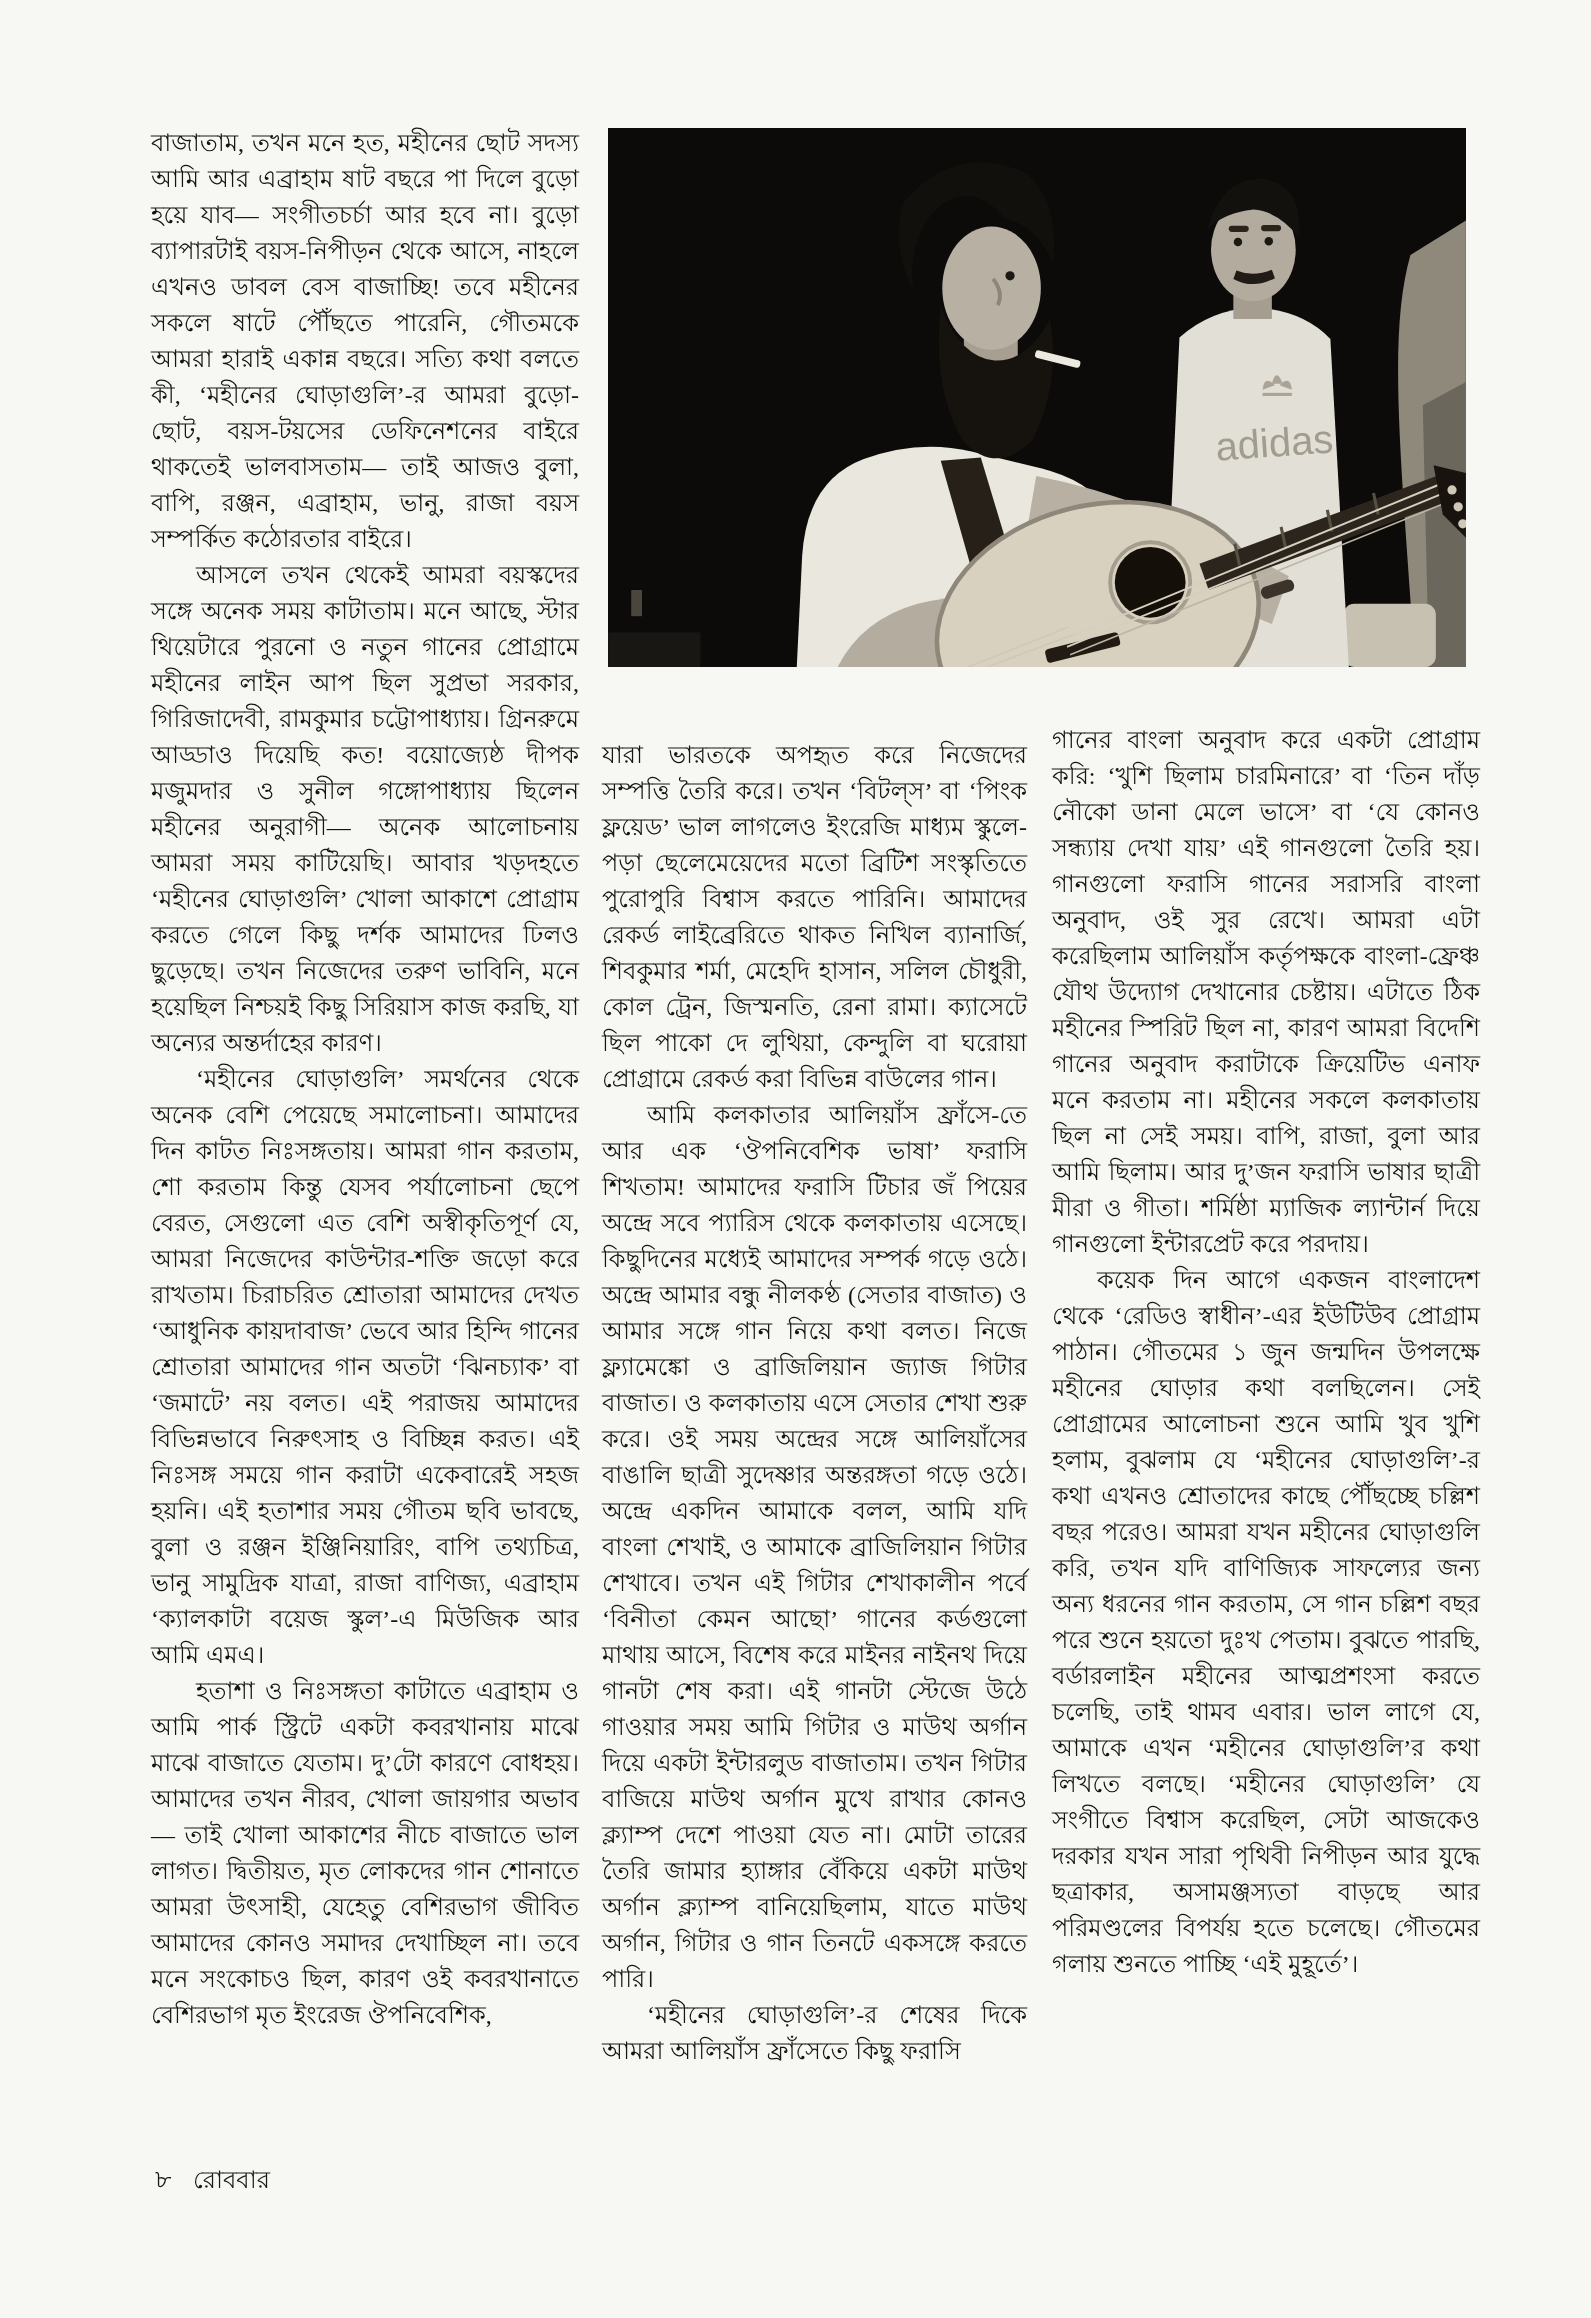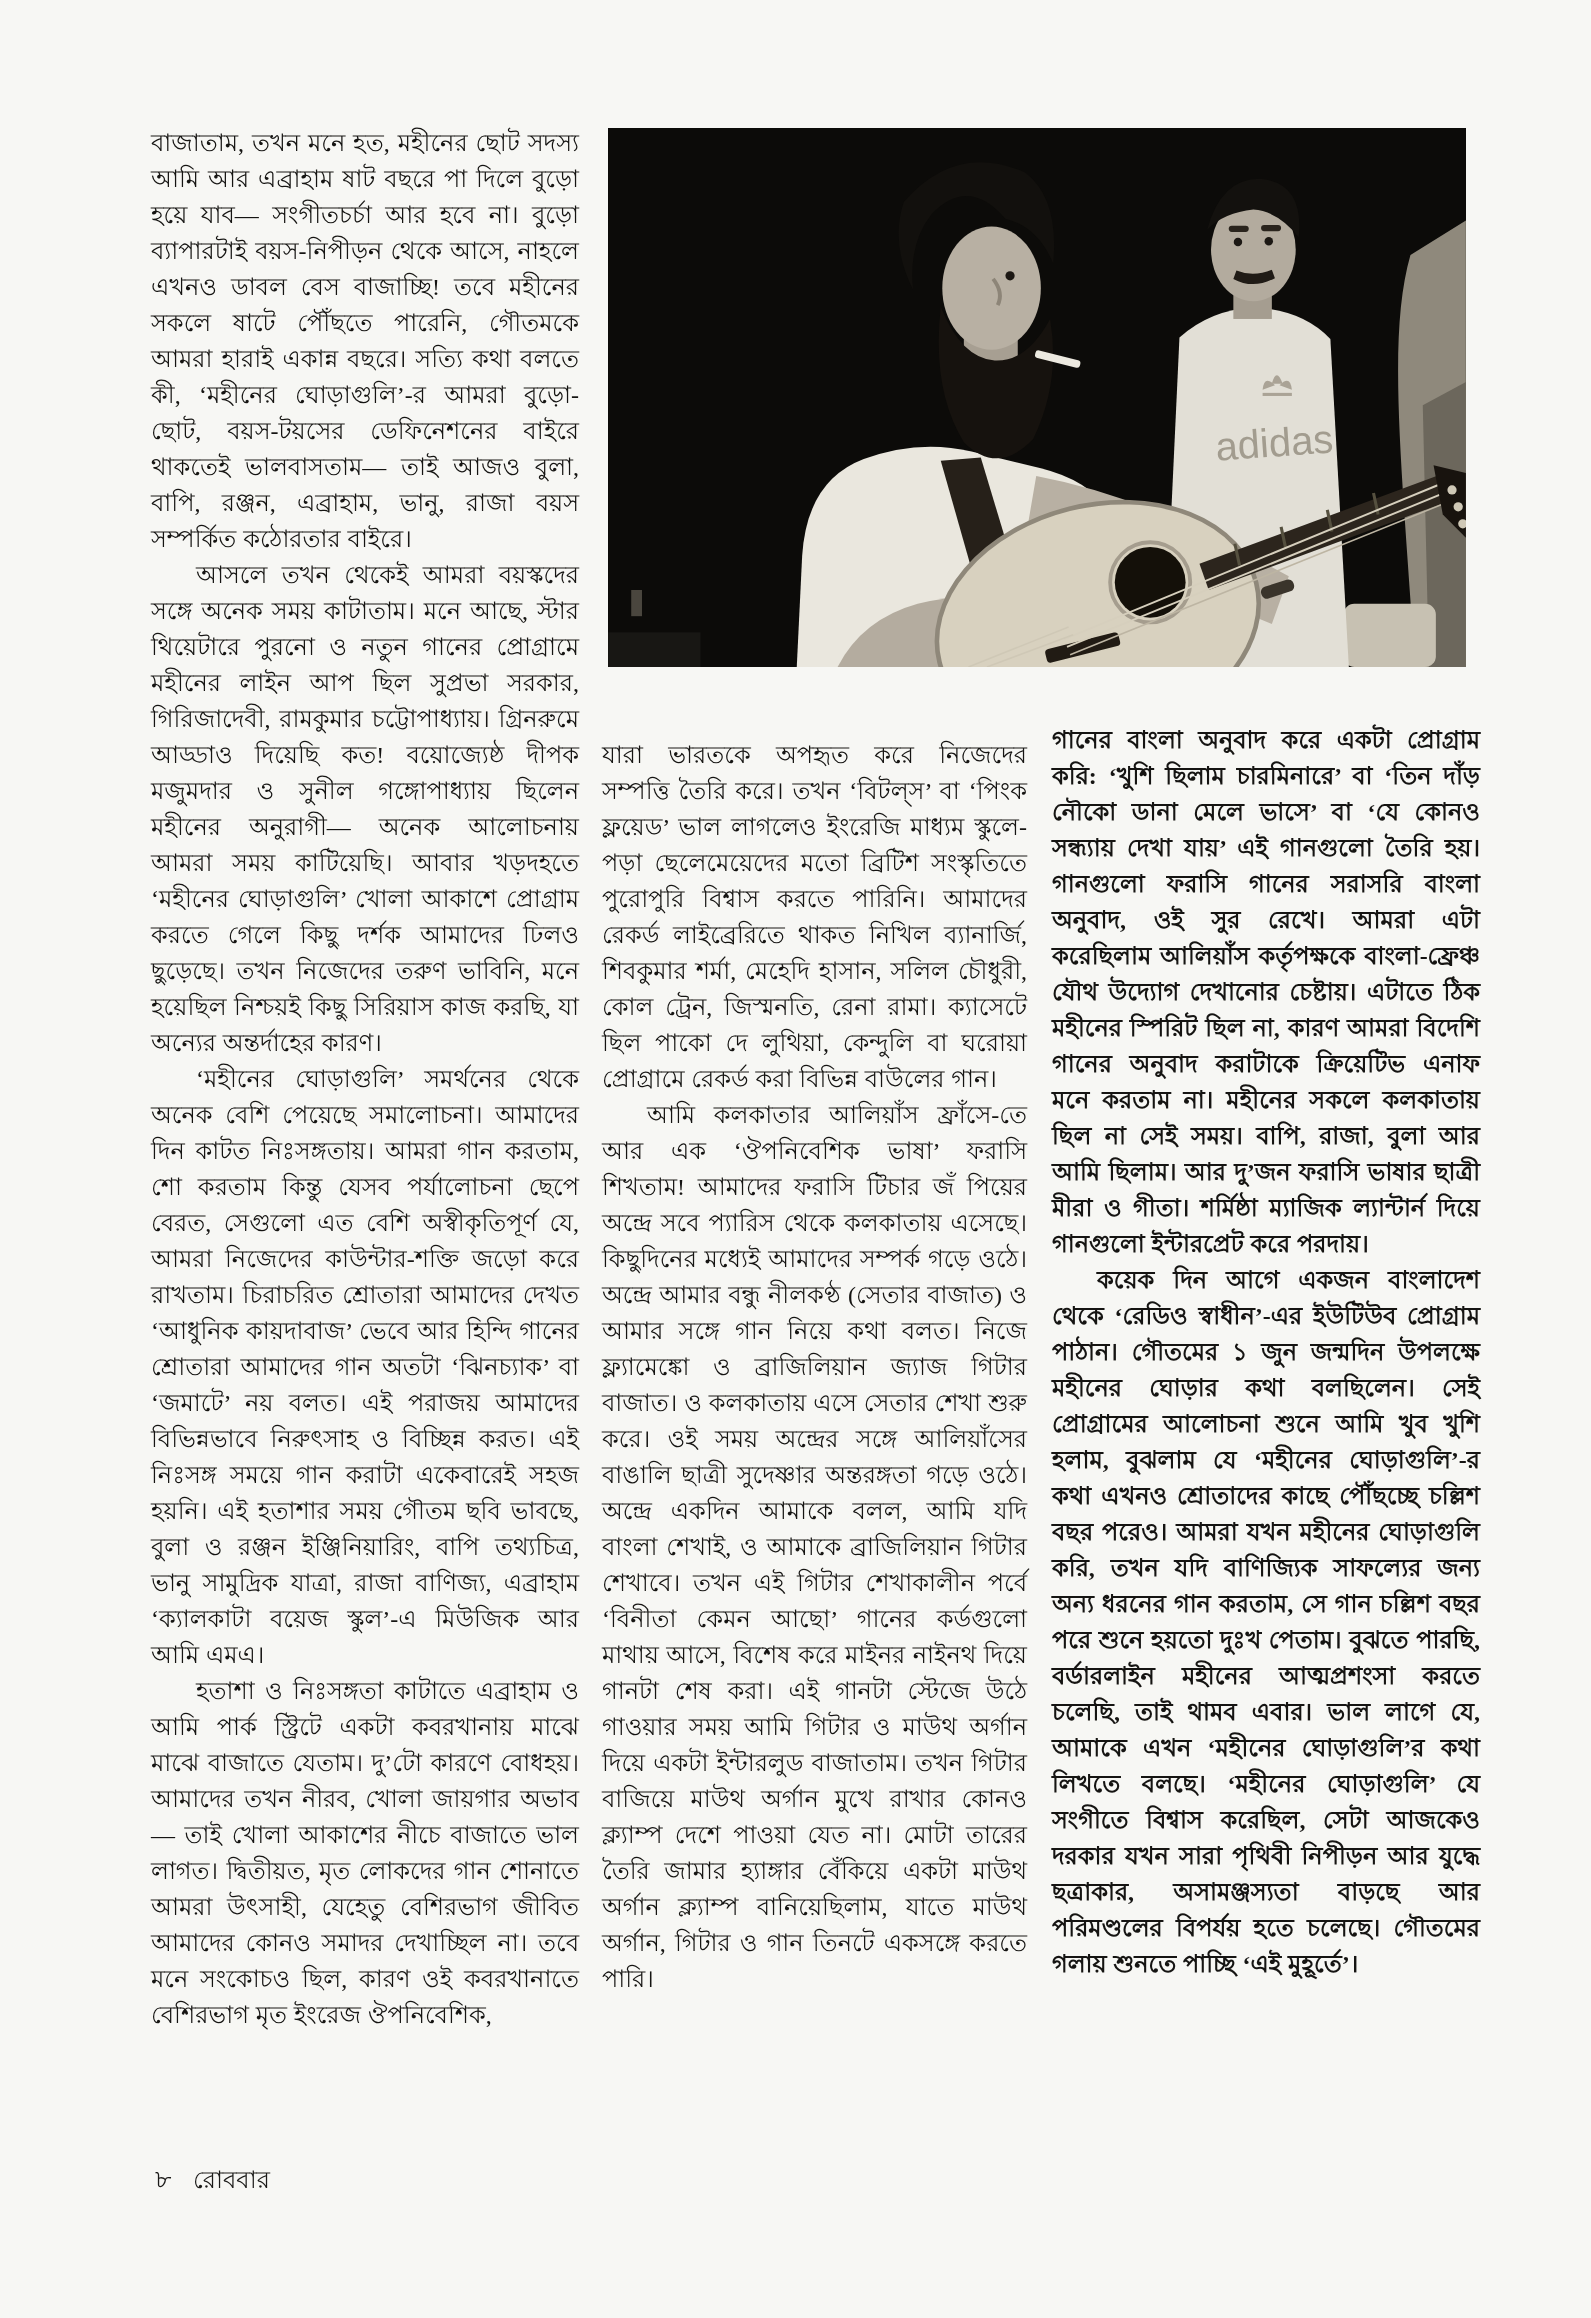--- a/index.html
+++ b/index.html
@@ -8,21 +8,21 @@
     background:#f7f7f4;overflow:hidden;
     font-family:"Liberation Serif","DejaVu Serif",serif;
     color:#151412;
   }
   .col{position:absolute;font-size:24px;line-height:36px;text-align:justify;
        text-justify:inter-word;word-spacing:0.8px;}
   .col p{margin:0;padding:0;}
   .col p.indent{text-indent:45px;}
   #col1{left:151px;top:125px;width:428px;height:2032px;}
   #col2{left:602px;top:722px;width:425px;height:1463px;margin-top:15px;}
-  #col3{left:1052px;top:722px;width:428px;height:1409px;font-weight:bold;}
+  #col3{left:1052px;top:722px;width:428px;height:1409px;}
   .photo-frame{position:absolute;left:608px;top:128px;width:858px;height:539px;
        background:#0c0b09;overflow:hidden;}
   .footer{position:absolute;left:155px;top:2160px;font-size:24px;color:#1b1a18;
        display:flex;align-items:baseline;gap:21.6px;}
   .footer .pgnum{font-size:25.4px;}
 </style>
 </head>
 <body>
 
 <div class="page">
@@ -116,20 +116,21 @@
   <div class="col" id="col1">
     <p>বাজাতাম, তখন মনে হত, মহীনের ছোট সদস্য আমি আর এব্রাহাম ষাট বছরে পা দিলে বুড়ো হয়ে যাব— সংগীতচর্চা আর হবে না। বুড়ো ব্যাপারটাই বয়স-নিপীড়ন থেকে আসে, নাহলে এখনও ডাবল বেস বাজাচ্ছি! তবে মহীনের সকলে ষাটে পৌঁছতে পারেনি, গৌতমকে আমরা হারাই একান্ন বছরে। সত্যি কথা বলতে কী, ‘মহীনের ঘোড়াগুলি’-র আমরা বুড়ো-ছোট, বয়স-টয়সের ডেফিনেশনের বাইরে থাকতেই ভালবাসতাম— তাই আজও বুলা, বাপি, রঞ্জন, এব্রাহাম, ভানু, রাজা বয়স সম্পর্কিত কঠোরতার বাইরে।</p>
     <p class="indent">আসলে তখন থেকেই আমরা বয়স্কদের সঙ্গে অনেক সময় কাটাতাম। মনে আছে, স্টার থিয়েটারে পুরনো ও নতুন গানের প্রোগ্রামে মহীনের লাইন আপ ছিল সুপ্রভা সরকার, গিরিজাদেবী, রামকুমার চট্টোপাধ্যায়। গ্রিনরুমে আড্ডাও দিয়েছি কত! বয়োজ্যেষ্ঠ দীপক মজুমদার ও সুনীল গঙ্গোপাধ্যায় ছিলেন মহীনের অনুরাগী— অনেক আলোচনায় আমরা সময় কাটিয়েছি। আবার খড়দহতে ‘মহীনের ঘোড়াগুলি’ খোলা আকাশে প্রোগ্রাম করতে গেলে কিছু দর্শক আমাদের ঢিলও ছুড়েছে। তখন নিজেদের তরুণ ভাবিনি, মনে হয়েছিল নিশ্চয়ই কিছু সিরিয়াস কাজ করছি, যা অন্যের অন্তর্দাহের কারণ।</p>
     <p class="indent">‘মহীনের ঘোড়াগুলি’ সমর্থনের থেকে অনেক বেশি পেয়েছে সমালোচনা। আমাদের দিন কাটত নিঃসঙ্গতায়। আমরা গান করতাম, শো করতাম কিন্তু যেসব পর্যালোচনা ছেপে বেরত, সেগুলো এত বেশি অস্বীকৃতিপূর্ণ যে, আমরা নিজেদের কাউন্টার-শক্তি জড়ো করে রাখতাম। চিরাচরিত শ্রোতারা আমাদের দেখত ‘আধুনিক কায়দাবাজ’ ভেবে আর হিন্দি গানের শ্রোতারা আমাদের গান অতটা ‘ঝিনচ্যাক’ বা ‘জমাটে’ নয় বলত। এই পরাজয় আমাদের বিভিন্নভাবে নিরুৎসাহ ও বিচ্ছিন্ন করত। এই নিঃসঙ্গ সময়ে গান করাটা একেবারেই সহজ হয়নি। এই হতাশার সময় গৌতম ছবি ভাবছে, বুলা ও রঞ্জন ইঞ্জিনিয়ারিং, বাপি তথ্যচিত্র, ভানু সামুদ্রিক যাত্রা, রাজা বাণিজ্য, এব্রাহাম ‘ক্যালকাটা বয়েজ স্কুল’-এ মিউজিক আর আমি এমএ।</p>
     <p class="indent">হতাশা ও নিঃসঙ্গতা কাটাতে এব্রাহাম ও আমি পার্ক স্ট্রিটে একটা কবরখানায় মাঝে মাঝে বাজাতে যেতাম। দু’টো কারণে বোধহয়। আমাদের তখন নীরব, খোলা জায়গার অভাব— তাই খোলা আকাশের নীচে বাজাতে ভাল লাগত। দ্বিতীয়ত, মৃত লোকদের গান শোনাতে আমরা উৎসাহী, যেহেতু বেশিরভাগ জীবিত আমাদের কোনও সমাদর দেখাচ্ছিল না। তবে মনে সংকোচও ছিল, কারণ ওই কবরখানাতে বেশিরভাগ মৃত ইংরেজ ঔপনিবেশিক,</p>
   </div>
 
   <div class="col" id="col2">
     <p>যারা ভারতকে অপহৃত করে নিজেদের সম্পত্তি তৈরি করে। তখন ‘বিটল্‌স’ বা ‘পিংক ফ্লয়েড’ ভাল লাগলেও ইংরেজি মাধ্যম স্কুলে-পড়া ছেলেমেয়েদের মতো ব্রিটিশ সংস্কৃতিতে পুরোপুরি বিশ্বাস করতে পারিনি। আমাদের রেকর্ড লাইব্রেরিতে থাকত নিখিল ব্যানার্জি, শিবকুমার শর্মা, মেহেদি হাসান, সলিল চৌধুরী, কোল ট্রেন, জিস্মনতি, রেনা রামা। ক্যাসেটে ছিল পাকো দে লুথিয়া, কেন্দুলি বা ঘরোয়া প্রোগ্রামে রেকর্ড করা বিভিন্ন বাউলের গান।</p>
     <p class="indent">আমি কলকাতার আলিয়াঁস ফ্রাঁসে-তে আর এক ‘ঔপনিবেশিক ভাষা’ ফরাসি শিখতাম! আমাদের ফরাসি টিচার জঁ পিয়ের অন্দ্রে সবে প্যারিস থেকে কলকাতায় এসেছে। কিছুদিনের মধ্যেই আমাদের সম্পর্ক গড়ে ওঠে। অন্দ্রে আমার বন্ধু নীলকণ্ঠ (সেতার বাজাত) ও আমার সঙ্গে গান নিয়ে কথা বলত। নিজে ফ্ল্যামেঙ্কো ও ব্রাজিলিয়ান জ্যাজ গিটার বাজাত। ও কলকাতায় এসে সেতার শেখা শুরু করে। ওই সময় অন্দ্রের সঙ্গে আলিয়াঁসের বাঙালি ছাত্রী সুদেষ্ণার অন্তরঙ্গতা গড়ে ওঠে। অন্দ্রে একদিন আমাকে বলল, আমি যদি বাংলা শেখাই, ও আমাকে ব্রাজিলিয়ান গিটার শেখাবে। তখন এই গিটার শেখাকালীন পর্বে ‘বিনীতা কেমন আছো’ গানের কর্ডগুলো মাথায় আসে, বিশেষ করে মাইনর নাইনথ দিয়ে গানটা শেষ করা। এই গানটা স্টেজে উঠে গাওয়ার সময় আমি গিটার ও মাউথ অর্গান দিয়ে একটা ইন্টারলুড বাজাতাম। তখন গিটার বাজিয়ে মাউথ অর্গান মুখে রাখার কোনও ক্ল্যাম্প দেশে পাওয়া যেত না। মোটা তারের তৈরি জামার হ্যাঙ্গার বেঁকিয়ে একটা মাউথ অর্গান ক্ল্যাম্প বানিয়েছিলাম, যাতে মাউথ অর্গান, গিটার ও গান তিনটে একসঙ্গে করতে পারি।</p>
+    <p class="indent">‘মহীনের ঘোড়াগুলি’-র শেষের দিকে আমরা আলিয়াঁস ফ্রাঁসেতে কিছু ফরাসি</p>
   </div>
 
   <div class="col" id="col3">
     <p>গানের বাংলা অনুবাদ করে একটা প্রোগ্রাম করি: ‘খুশি ছিলাম চারমিনারে’ বা ‘তিন দাঁড় নৌকো ডানা মেলে ভাসে’ বা ‘যে কোনও সন্ধ্যায় দেখা যায়’ এই গানগুলো তৈরি হয়। গানগুলো ফরাসি গানের সরাসরি বাংলা অনুবাদ, ওই সুর রেখে। আমরা এটা করেছিলাম আলিয়াঁস কর্তৃপক্ষকে বাংলা-ফ্রেঞ্চ যৌথ উদ্যোগ দেখানোর চেষ্টায়। এটাতে ঠিক মহীনের স্পিরিট ছিল না, কারণ আমরা বিদেশি গানের অনুবাদ করাটাকে ক্রিয়েটিভ এনাফ মনে করতাম না। মহীনের সকলে কলকাতায় ছিল না সেই সময়। বাপি, রাজা, বুলা আর আমি ছিলাম। আর দু’জন ফরাসি ভাষার ছাত্রী মীরা ও গীতা। শর্মিষ্ঠা ম্যাজিক ল্যান্টার্ন দিয়ে গানগুলো ইন্টারপ্রেট করে পরদায়।</p>
     <p class="indent">কয়েক দিন আগে একজন বাংলাদেশ থেকে ‘রেডিও স্বাধীন’-এর ইউটিউব প্রোগ্রাম পাঠান। গৌতমের ১ জুন জন্মদিন উপলক্ষে মহীনের ঘোড়ার কথা বলছিলেন। সেই প্রোগ্রামের আলোচনা শুনে আমি খুব খুশি হলাম, বুঝলাম যে ‘মহীনের ঘোড়াগুলি’-র কথা এখনও শ্রোতাদের কাছে পৌঁছচ্ছে চল্লিশ বছর পরেও। আমরা যখন মহীনের ঘোড়াগুলি করি, তখন যদি বাণিজ্যিক সাফল্যের জন্য অন্য ধরনের গান করতাম, সে গান চল্লিশ বছর পরে শুনে হয়তো দুঃখ পেতাম। বুঝতে পারছি, বর্ডারলাইন মহীনের আত্মপ্রশংসা করতে চলেছি, তাই থামব এবার। ভাল লাগে যে, আমাকে এখন ‘মহীনের ঘোড়াগুলি’র কথা লিখতে বলছে। ‘মহীনের ঘোড়াগুলি’ যে সংগীতে বিশ্বাস করেছিল, সেটা আজকেও দরকার যখন সারা পৃথিবী নিপীড়ন আর যুদ্ধে ছত্রাকার, অসামঞ্জস্যতা বাড়ছে আর পরিমণ্ডলের বিপর্যয় হতে চলেছে। গৌতমের গলায় শুনতে পাচ্ছি ‘এই মুহূর্তে’।</p>
   </div>
 
   <div class="footer">
     <span class="pgnum">৮</span>
     <span>রোববার</span>

